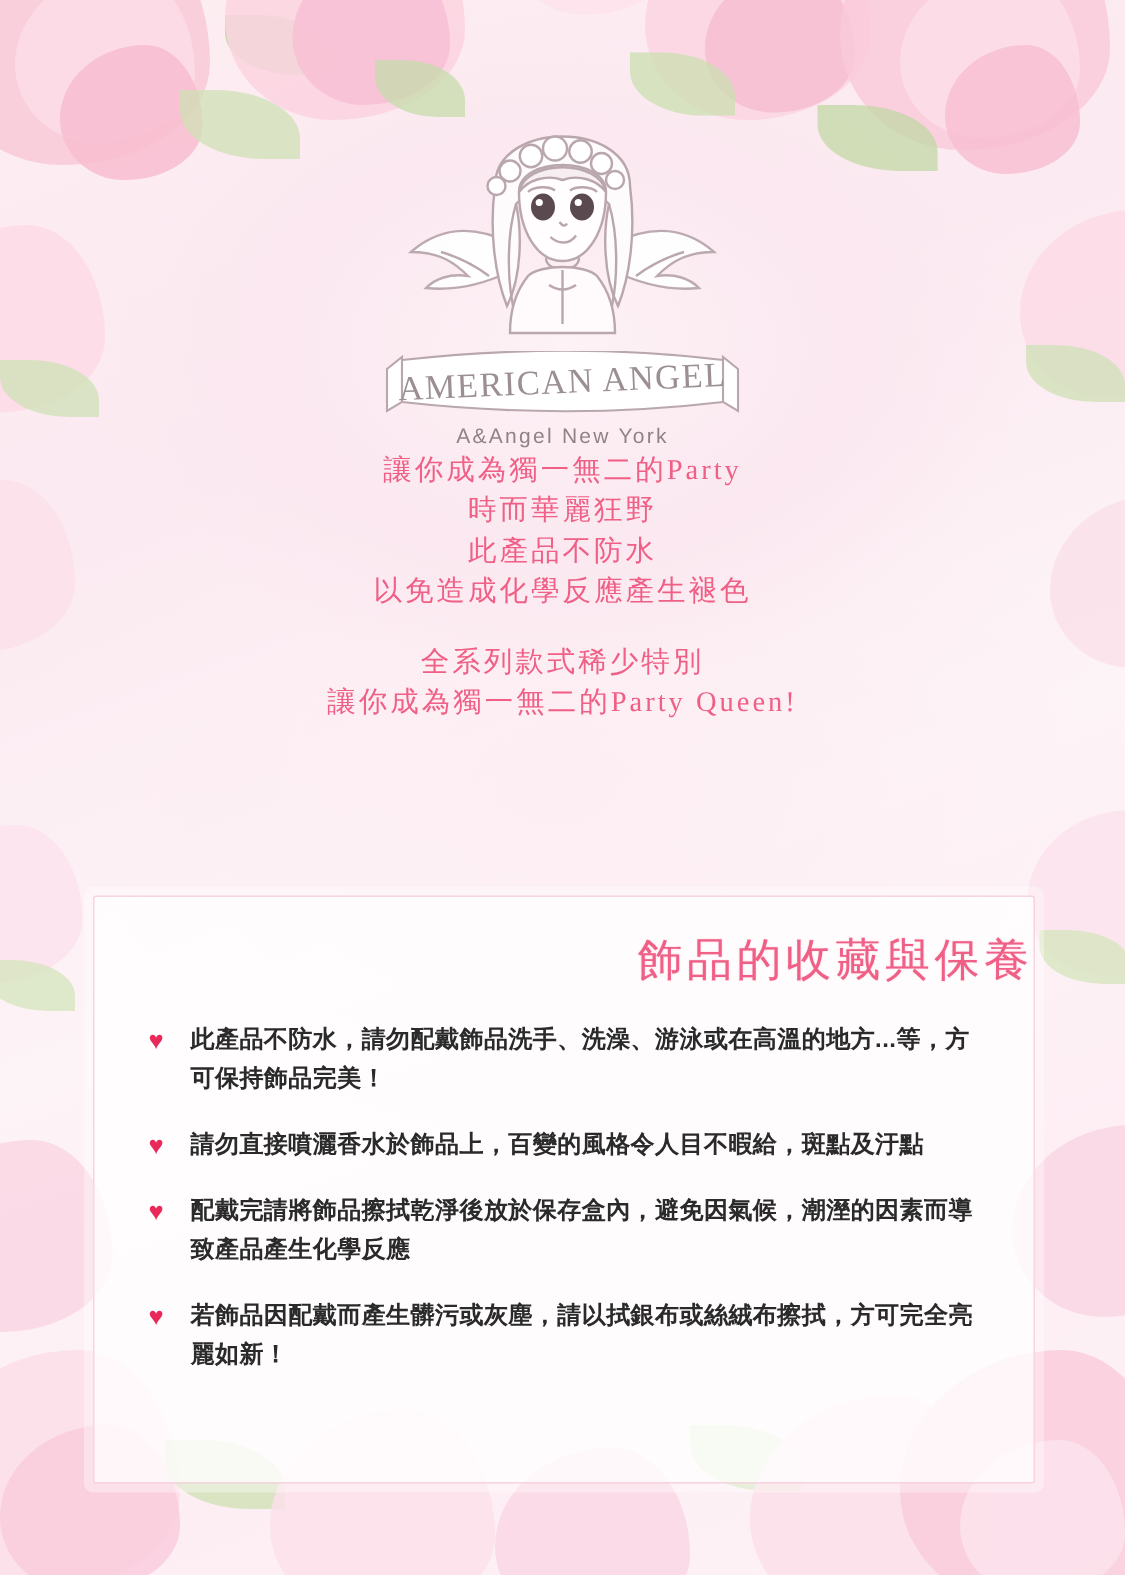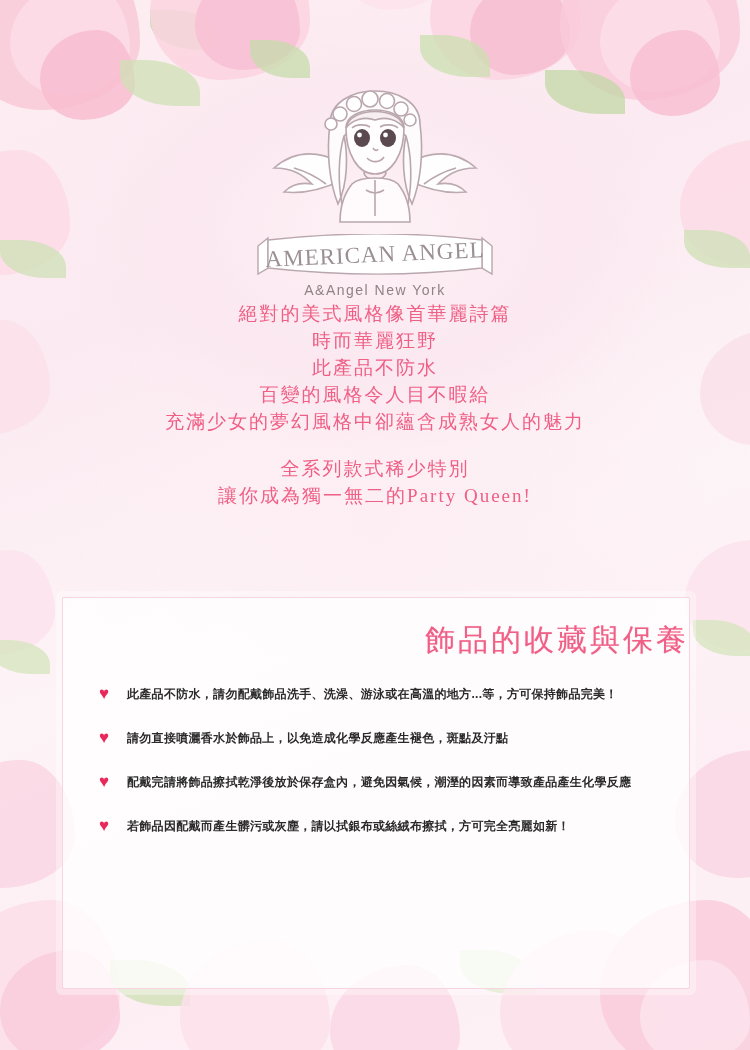--- a/index.html
+++ b/index.html
@@ -144,21 +144,21 @@
     flex: 0 0 auto;
     width: 20px;
     margin-right: 8px;
     margin-top: 1px;
     color: #e8295a;
     font-size: 17px;
     line-height: 24px;
   }
   .care-text {
     font-family: "Liberation Sans", sans-serif;
-    font-size: 12px;
+    font-size: 16px;
     line-height: 26px;
     color: #2a2a2a;
     font-weight: bold;
     letter-spacing: .3px;
   }
 </style>
 </head>
 <body>
 
 <div class="page">
@@ -265,40 +265,39 @@
           <path d="M242 12 L232 4 L232 34 L242 40 Z"></path>
           <path d="M18 6 C90 -2, 165 -2, 232 6 L232 34 C165 42, 90 42, 18 34 Z"></path>
         </g>
       </svg>
       <div class="ribbon-text">AMERICAN ANGEL</div>
     </div>
     <div class="sub-brand">A&amp;Angel New York</div>
   </div>
 
   <div class="poem">
-    <div>絕對的美式風格像首華麗詩篇</div>
+    <div>讓你成為獨一無二的Party</div>
     <div>時而華麗狂野</div>
     <div>此產品不防水</div>
-    <div>百變的風格令人目不暇給</div>
-    <div>充滿少女的夢幻風格中卻蘊含成熟女人的魅力</div>
+    <div>以免造成化學反應產生褪色</div>
     <div class="gap"></div>
     <div>全系列款式稀少特別</div>
     <div>讓你成為獨一無二的Party Queen!</div>
   </div>
 
   <div class="care-card">
     <div class="care-title">飾品的收藏與保養</div>
     <div class="care-list">
       <div class="care-item">
         <div class="heart">♥</div>
         <div class="care-text">此產品不防水，請勿配戴飾品洗手、洗澡、游泳或在高溫的地方...等，方可保持飾品完美！</div>
       </div>
       <div class="care-item">
         <div class="heart">♥</div>
-        <div class="care-text">請勿直接噴灑香水於飾品上，以免造成化學反應產生褪色，斑點及汙點</div>
+        <div class="care-text">請勿直接噴灑香水於飾品上，百變的風格令人目不暇給，斑點及汙點</div>
       </div>
       <div class="care-item">
         <div class="heart">♥</div>
         <div class="care-text">配戴完請將飾品擦拭乾淨後放於保存盒內，避免因氣候，潮溼的因素而導致產品產生化學反應</div>
       </div>
       <div class="care-item">
         <div class="heart">♥</div>
         <div class="care-text">若飾品因配戴而產生髒污或灰塵，請以拭銀布或絲絨布擦拭，方可完全亮麗如新！</div>
       </div>
     </div>

